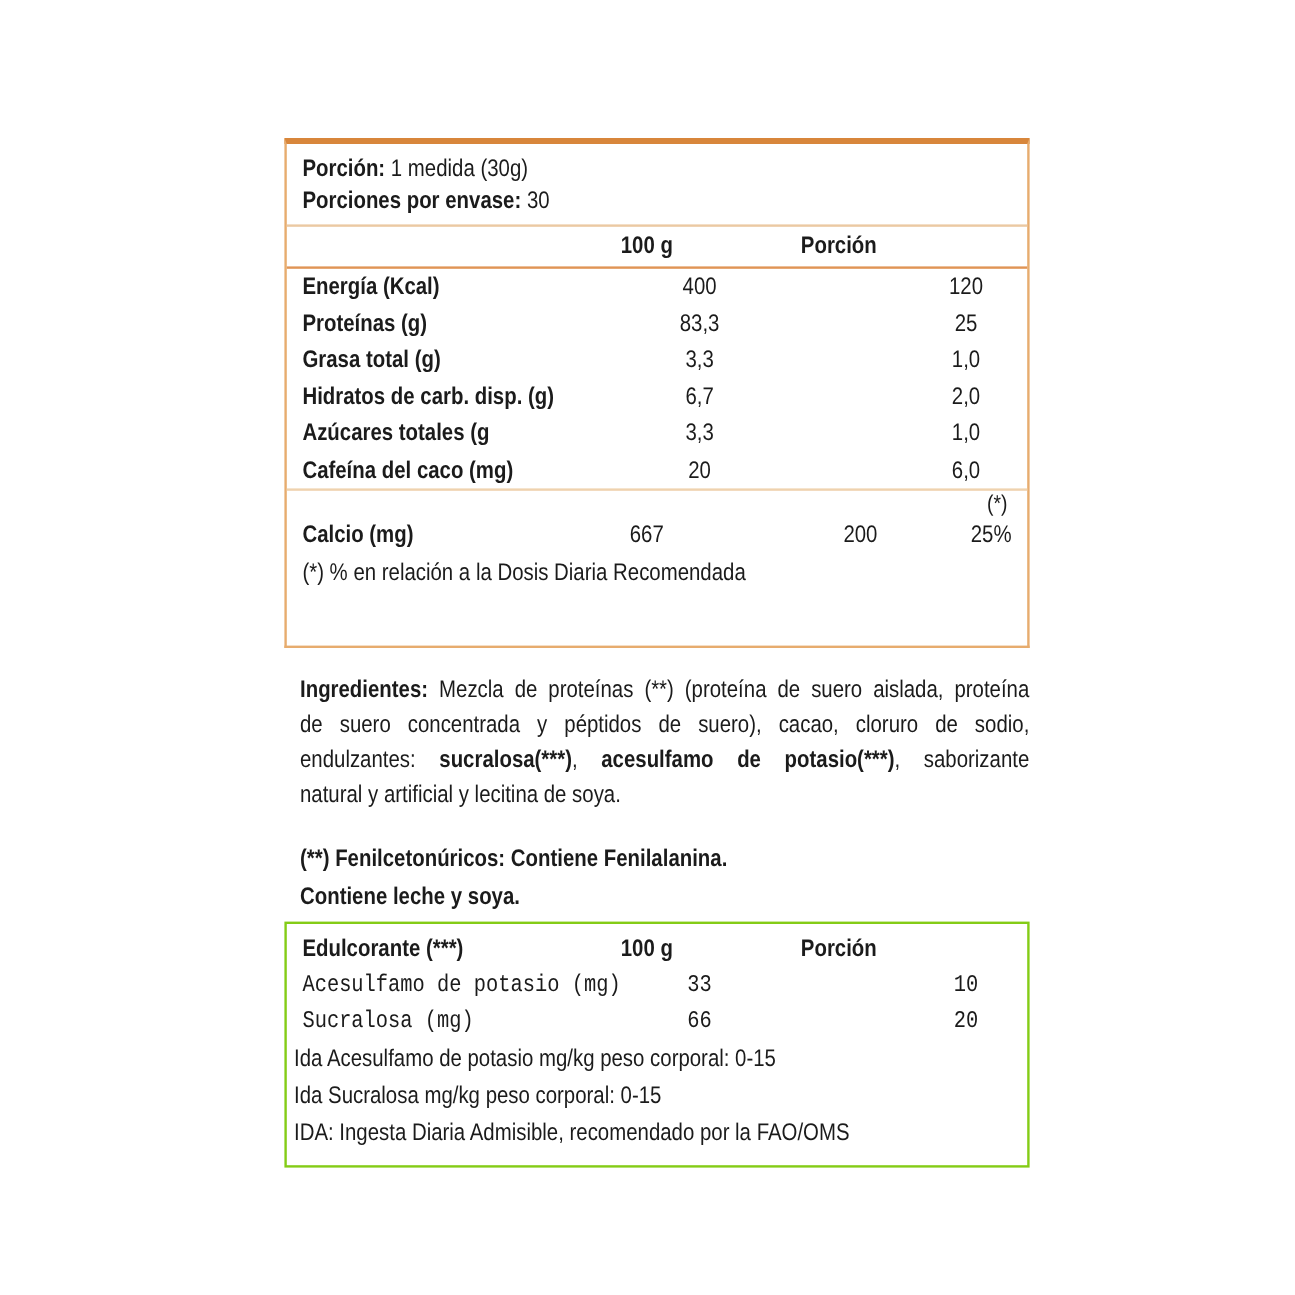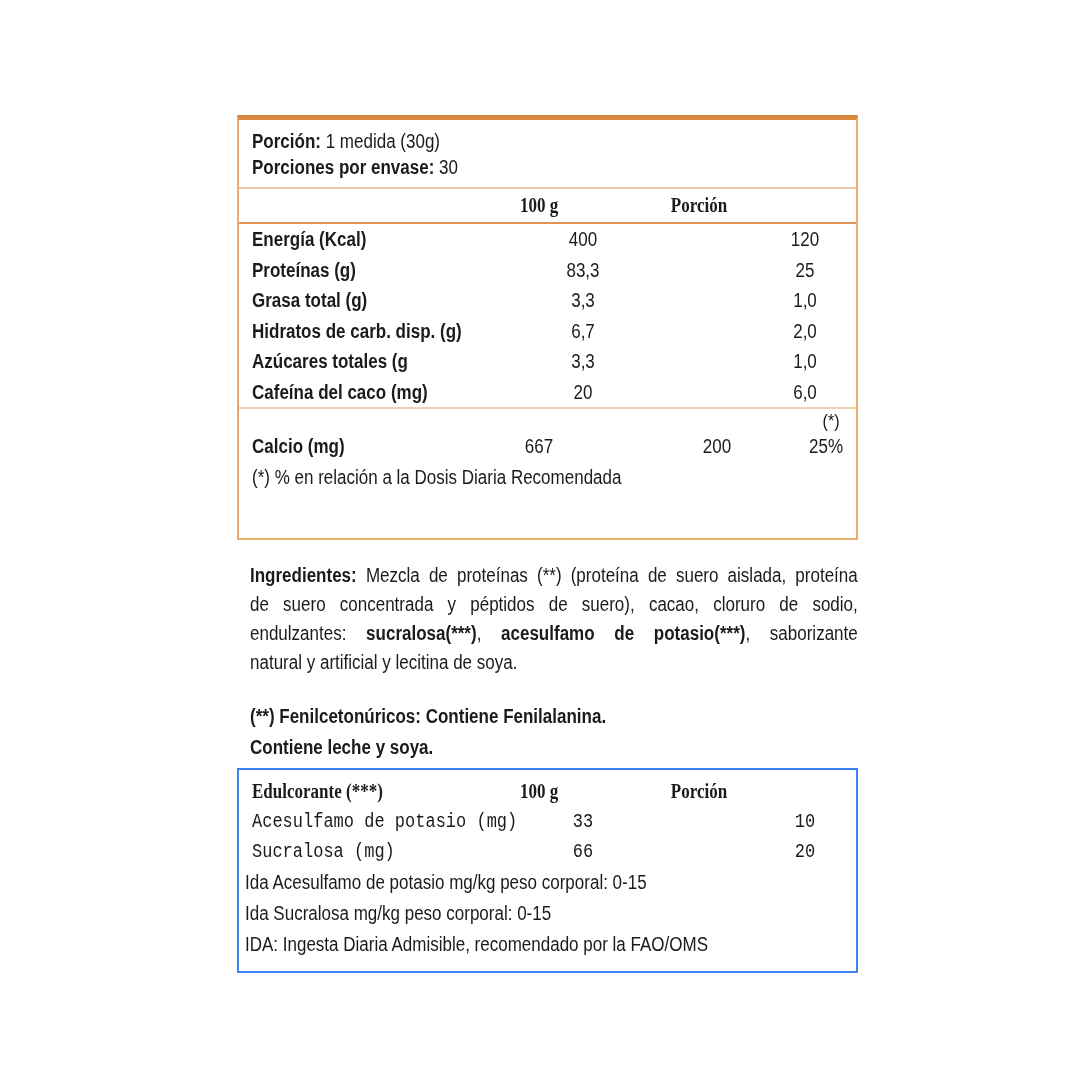--- a/index.html
+++ b/index.html
@@ -37,21 +37,21 @@
     display:grid;
     grid-template-columns:227px 120px 200px 1fr;
     align-items:center;
     padding:0 13px;
   }
   .nrow .lab{font-weight:bold;white-space:nowrap;}
   .cell-c{text-align:center;}
   .cell-r{text-align:right;}
   .c2shift{transform:translateX(18px) scaleX(0.85);transform-origin:50% 50%;}
 
-  .head-row{height:33px;line-height:33px;font-weight:bold;font-family:Liberation Serif, serif;}
+  .head-row{height:33px;line-height:33px;font-weight:bold;}
   .data-rows .nrow{height:30.5px;line-height:30.5px;gap:44px;}
 
   .dv-block{padding:2px 13px 12px 13px;}
   .dv-marker{text-align:right;line-height:20px;font-size:19px;padding-right:4px;}
   .calcium-row{height:31px;line-height:31px;padding:0;}
   .footnote{line-height:30px;white-space:nowrap;}
 
   
   .ingredients{
     position:absolute;left:250px;top:561px;width:715px;
@@ -65,21 +65,21 @@
   .allergen{
     position:absolute;left:250px;top:701px;width:715px;
     transform:scaleX(0.85);transform-origin:0 0;
     line-height:31px;font-weight:bold;
   }
 
   
   .panel-sweetener{
     position:absolute;left:237px;top:768px;width:621px;height:205px;
     box-sizing:border-box;
-    border:2px solid #3b82f6;
+    border:2px solid #84cc16;
     background:#ffffff;
     padding:6px 0 8px 0;
   }
   .panel-sweetener .head-row{height:31px;line-height:31px;}
   .panel-sweetener .data-rows .nrow{height:30px;line-height:30px;font-family:Liberation Mono, monospace;}
   .panel-sweetener .data-rows .lab{font-weight:normal;}
   .notes{padding:0 6px;}
   .note-line{line-height:31px;white-space:nowrap;}
 </style>
 </head>

